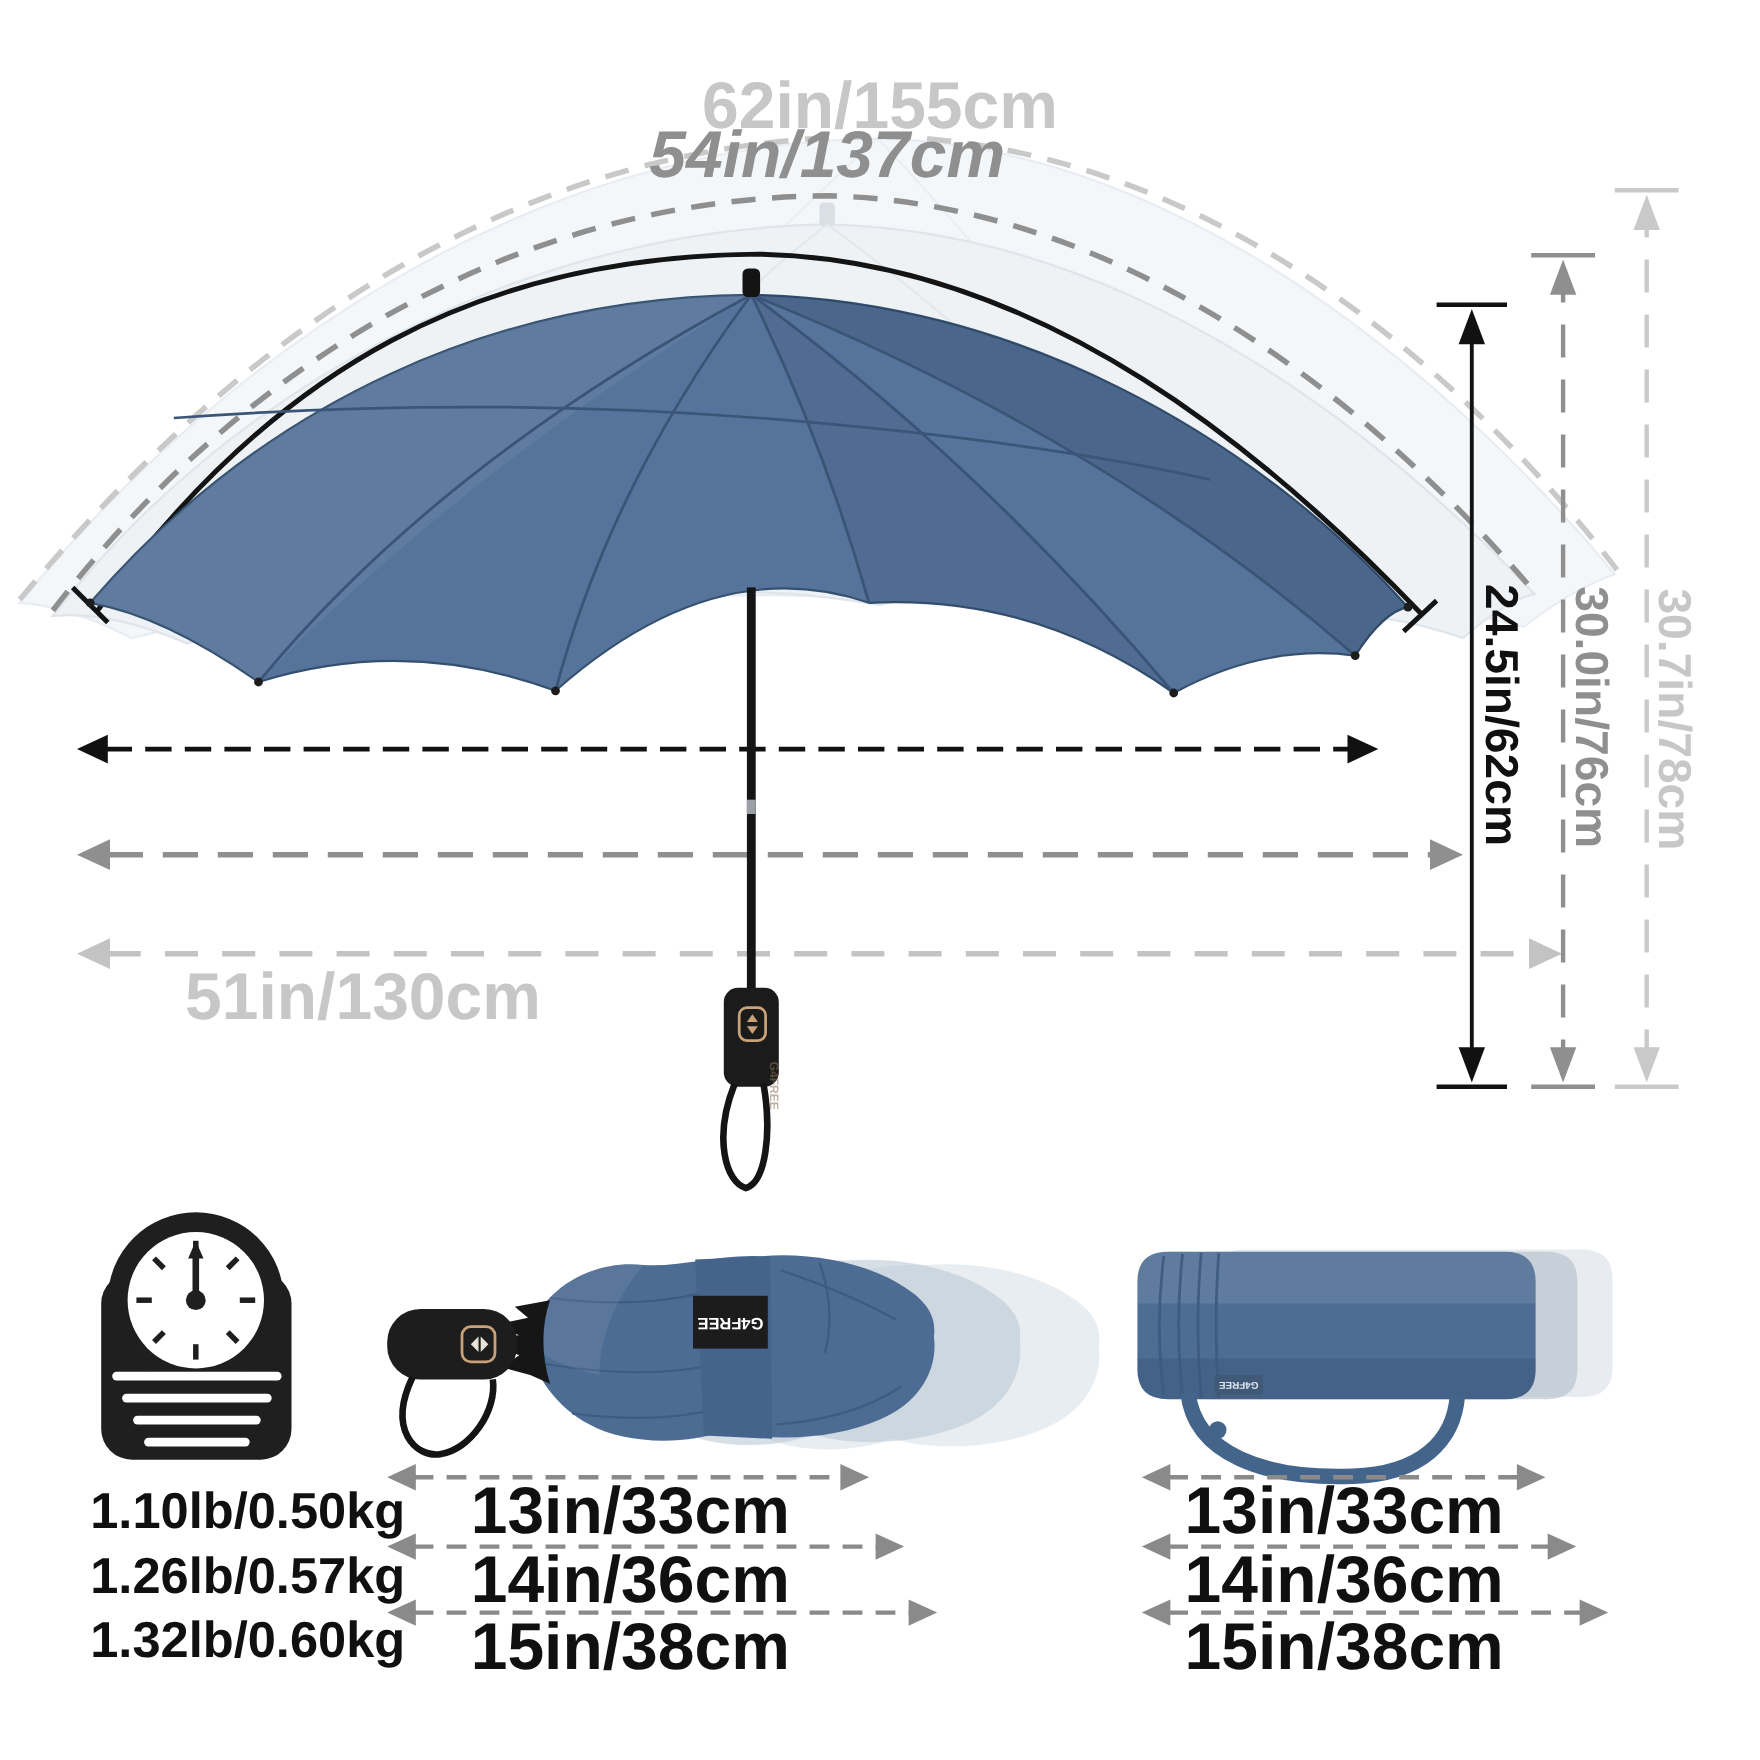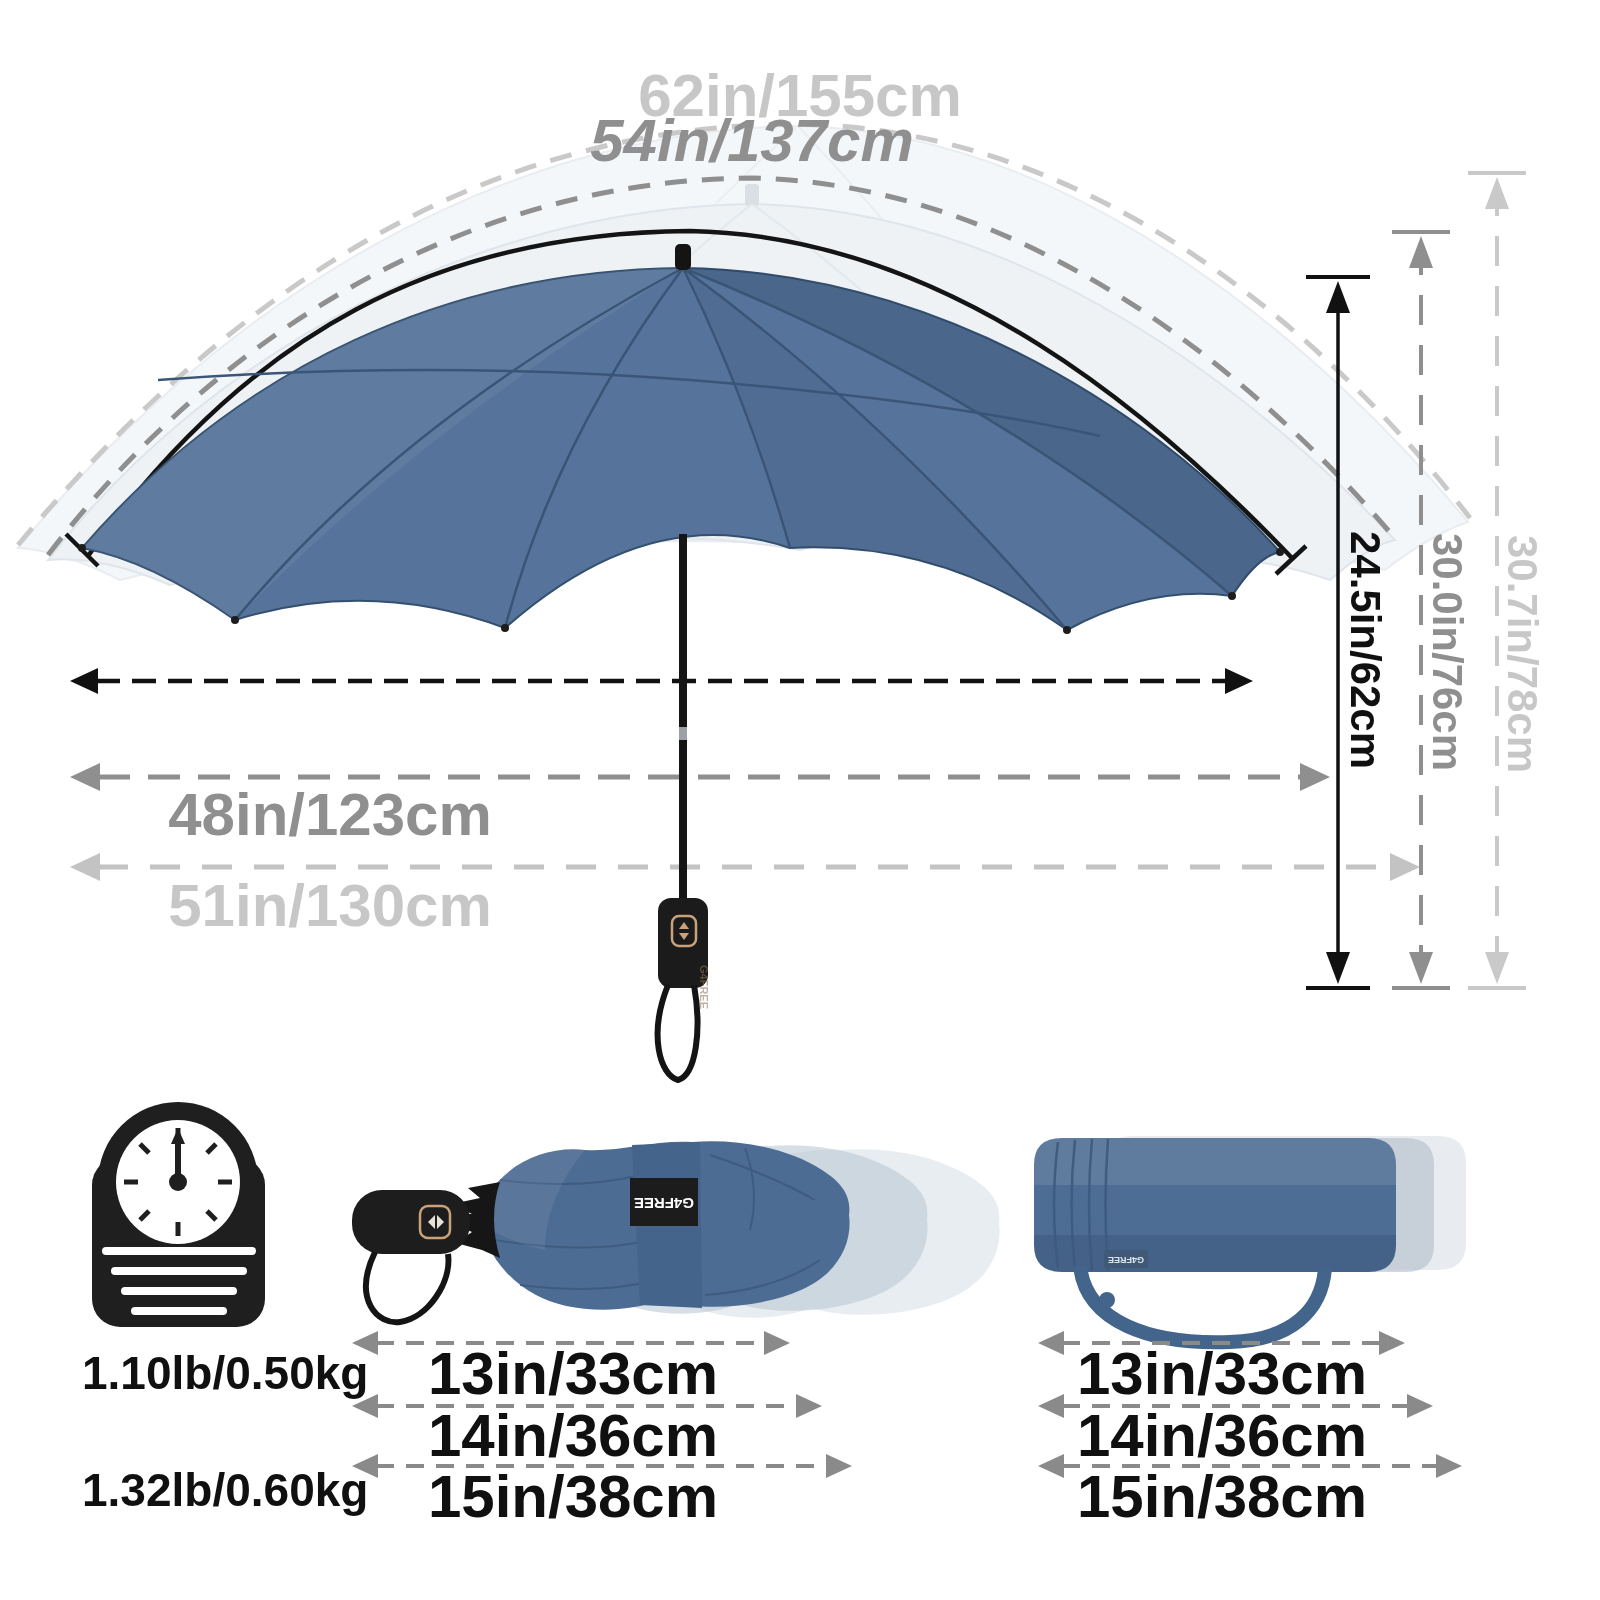--- a/index.html
+++ b/index.html
@@ -240,28 +240,28 @@
     <polygon points="1433,1406 1407,1394 1407,1418" stroke="none"></polygon>
     <line x1="1062" y1="1466" x2="1438" y2="1466" stroke-width="4" stroke-dasharray="18 12"></line>
     <polygon points="1038,1466 1064,1454 1064,1478" stroke="none"></polygon>
     <polygon points="1462,1466 1436,1454 1436,1478" stroke="none"></polygon>
   </g>
 </svg>
 
 <div class="lbl f44 lgray" style="left:800px;top:96px;">62in/155cm</div>
 <div class="lbl f44 gray" style="left:752px;top:141px;font-style:italic;">54in/137cm</div>
 
-<div class="lbl f44 gray" style="left:330px;top:815px;">48in/123cm</div>
 <div class="lbl f44 lgray" style="left:330px;top:906px;text-align:center;">51in/130cm</div>
 
 <div class="lbl rot f42 ink" style="left:1365px;top:650px;">24.5in/62cm</div>
 <div class="lbl rot f42 gray" style="left:1447px;top:652px;">30.0in/76cm</div>
 <div class="lbl rot f42 lgray" style="left:1522px;top:654px;">30.7in/78cm</div>
 
 <div class="lbl leftal f46 ink" style="left:50px;top:1373px;">1.10lb/0.50kg</div>
+<div class="lbl leftal f46 ink" style="left:50px;top:1432px;">1.26lb/0.57kg</div>
 <div class="lbl leftal f46 ink" style="left:50px;top:1490px;">1.32lb/0.60kg</div>
 
 <div class="lbl f44 ink" style="left:573px;top:1374px;">13in/33cm</div>
 <div class="lbl f44 ink" style="left:573px;top:1436px;">14in/36cm</div>
 <div class="lbl f44 ink" style="left:573px;top:1497px;">15in/38cm</div>
 
 <div class="lbl f44 ink" style="left:1222px;top:1374px;">13in/33cm</div>
 <div class="lbl f44 ink" style="left:1222px;top:1436px;">14in/36cm</div>
 <div class="lbl f44 ink" style="left:1222px;top:1497px;">15in/38cm</div>
 

